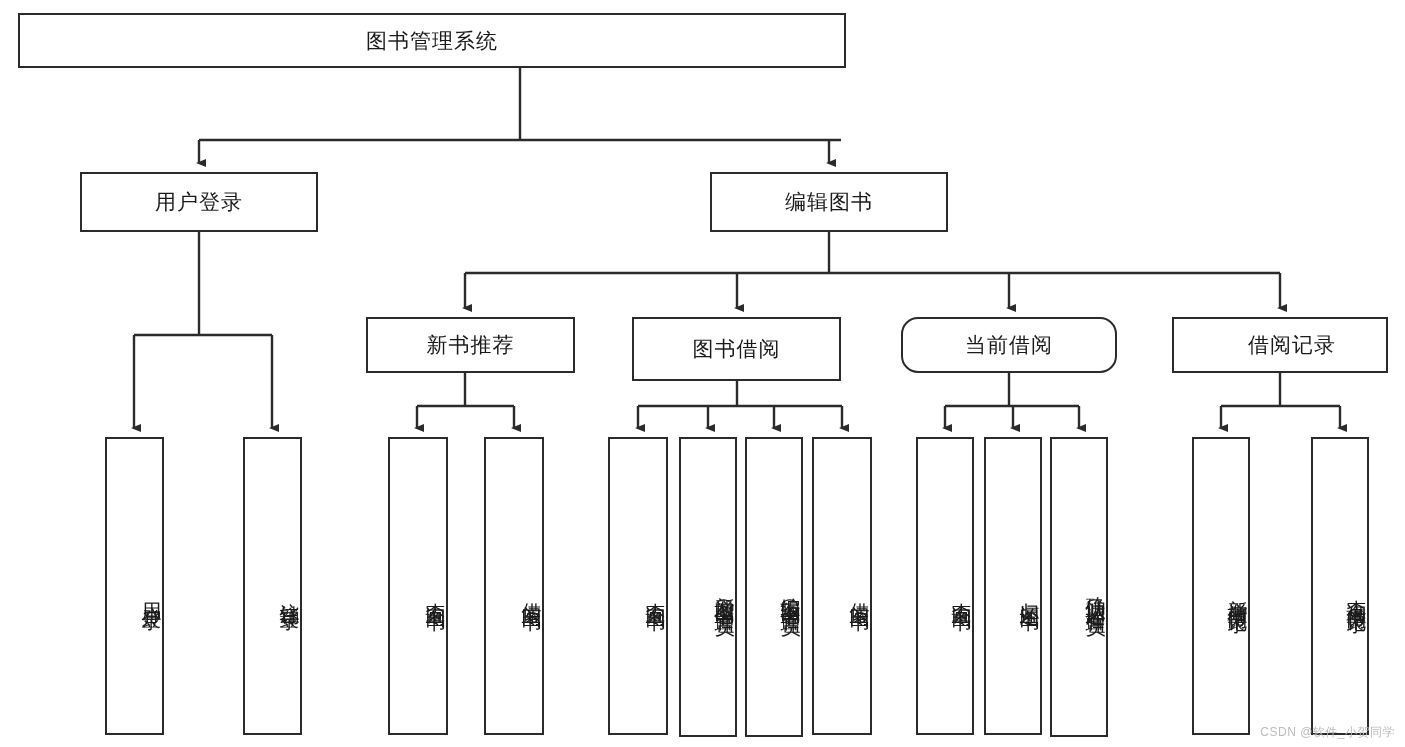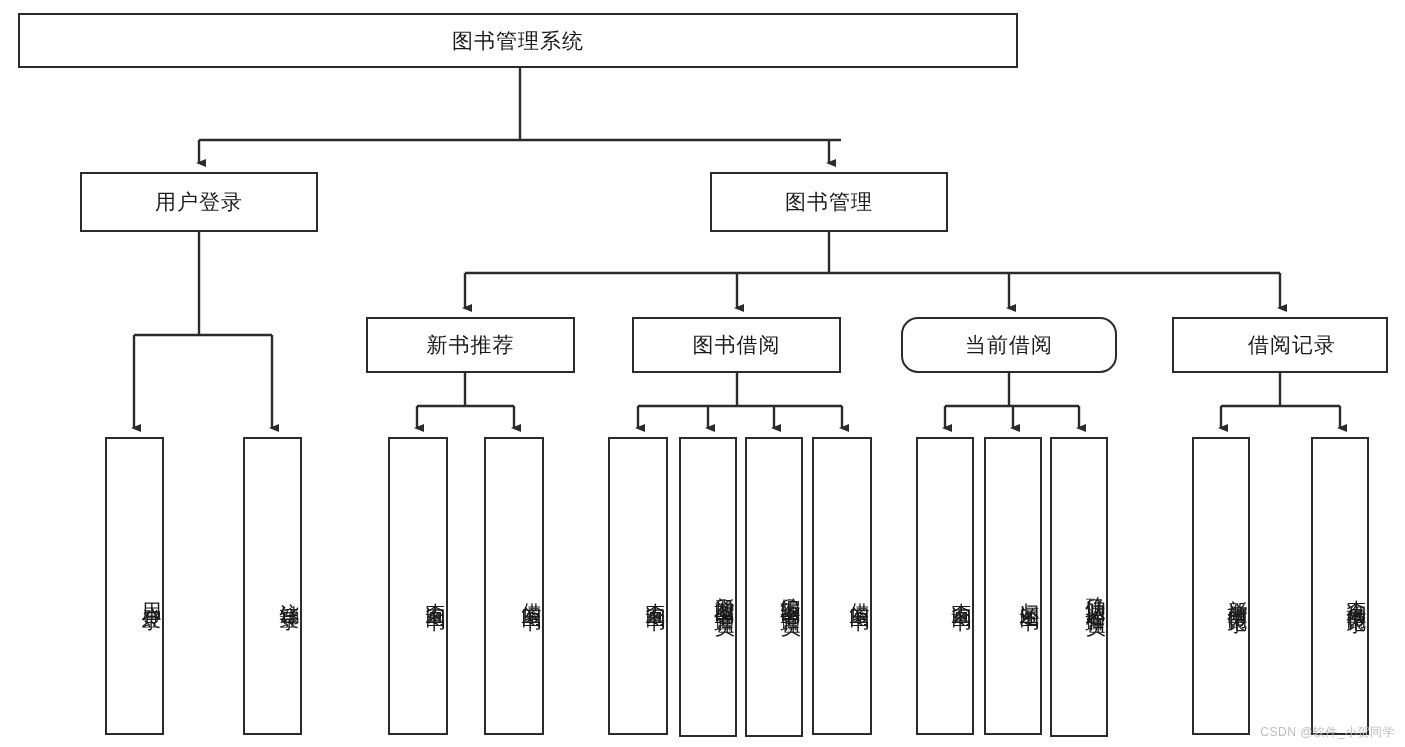--- a/index.html
+++ b/index.html
@@ -111,27 +111,27 @@
       <path d="M1013,406 L1013,428" marker-end="url(#arrow)"></path>
       <path d="M1079,406 L1079,428" marker-end="url(#arrow)"></path>
 
       <path d="M1280,373 L1280,406"></path>
       <path d="M1221,406 L1340,406"></path>
       <path d="M1221,406 L1221,428" marker-end="url(#arrow)"></path>
       <path d="M1340,406 L1340,428" marker-end="url(#arrow)"></path>
     </g>
   </svg>
 
-  <div class="node horizontal" style="left: 18px; top: 13px; width: 1000px; height: 55px;">图书管理系统</div>
+  <div class="node horizontal" style="left: 18px; top: 13px; width: 828px; height: 55px;">图书管理系统</div>
 
   <div class="node horizontal" style="left: 80px; top: 172px; width: 238px; height: 60px;">用户登录</div>
-  <div class="node horizontal" style="left: 710px; top: 172px; width: 238px; height: 60px;">图书管理</div>
+  <div class="node horizontal" style="left: 710px; top: 172px; width: 238px; height: 60px;">编辑图书</div>
 
   <div class="node horizontal" style="left: 366px; top: 317px; width: 209px; height: 56px;">新书推荐</div>
-  <div class="node horizontal" style="left: 632px; top: 317px; width: 209px; height: 56px;">图书借阅</div>
+  <div class="node horizontal" style="left: 632px; top: 317px; width: 209px; height: 64px;">图书借阅</div>
   <div class="node horizontal" style="left: 901px; top: 317px; width: 216px; height: 56px; border-radius: 17px;">当前借阅</div>
   <div class="node horizontal" style="left: 1172px; top: 317px; width: 216px; height: 56px; padding-left: 24px;">借阅记录</div>
 
   <div class="node vertical" style="left: 105px; top: 437px; width: 59px; height: 298px;">
       <span class="vtext">用户登录</span>
     </div>
   <div class="node vertical" style="left: 243px; top: 437px; width: 59px; height: 298px;">
       <span class="vtext">注销登录</span>
     </div>
   <div class="node vertical" style="left: 388px; top: 437px; width: 60px; height: 298px;">

